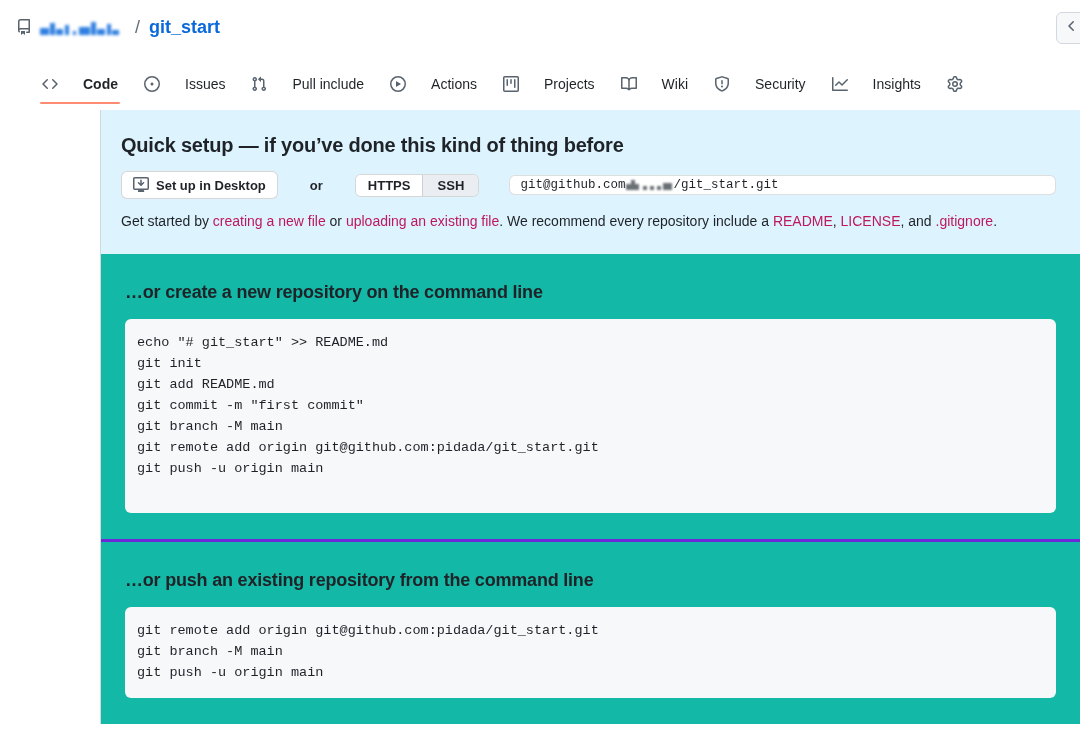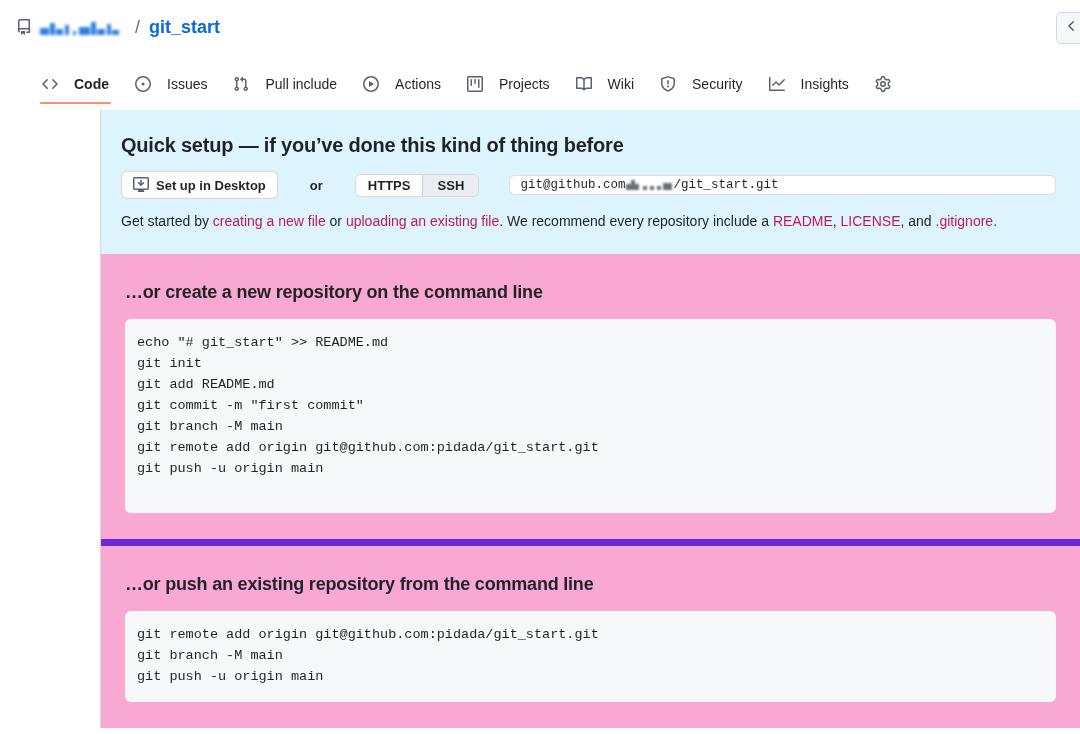--- a/index.html
+++ b/index.html
@@ -90,21 +90,21 @@
     align-items: flex-end;
     gap: 0;
     padding: 0 16px;
     margin-top: 16px;
     height: 48px;
   }
   .tab {
     position: relative;
     display: flex;
     align-items: center;
-    gap: 16px;
+    gap: 25px;
     padding: 8px 10px 12px 10px;
     margin-right: 6px;
     font-size: 14px;
     color: #1f2328;
     text-decoration: none;
     white-space: nowrap;
     cursor: pointer;
   }
   .tab .tab-icon { color: #59636e; display: flex; }
   .tab .tab-icon svg { width: 16px; height: 16px; display: block; }
@@ -230,23 +230,23 @@
   .get-started {
     font-size: 14px;
     color: #1f2328;
     line-height: 1.5;
   }
   .get-started a { color: #be185d; text-decoration: none; }
 
   
   .cli-section {
     padding: 28px 24px 26px 24px;
-    background: #f9a8d4;
-  }
-  .cli-section + .cli-section { border-top: 7px solid #6d28d9; }
+    background: #14b8a6;
+  }
+  .cli-section + .cli-section { border-top: 3px solid #6d28d9; }
   .cli-section h3 {
     margin: 0 0 16px 0;
     font-size: 18px;
     font-weight: 700;
     letter-spacing: -0.2px;
     color: #1f2328;
   }
   pre.codeblock {
     margin: 0;
     background: #f6f8fa;

